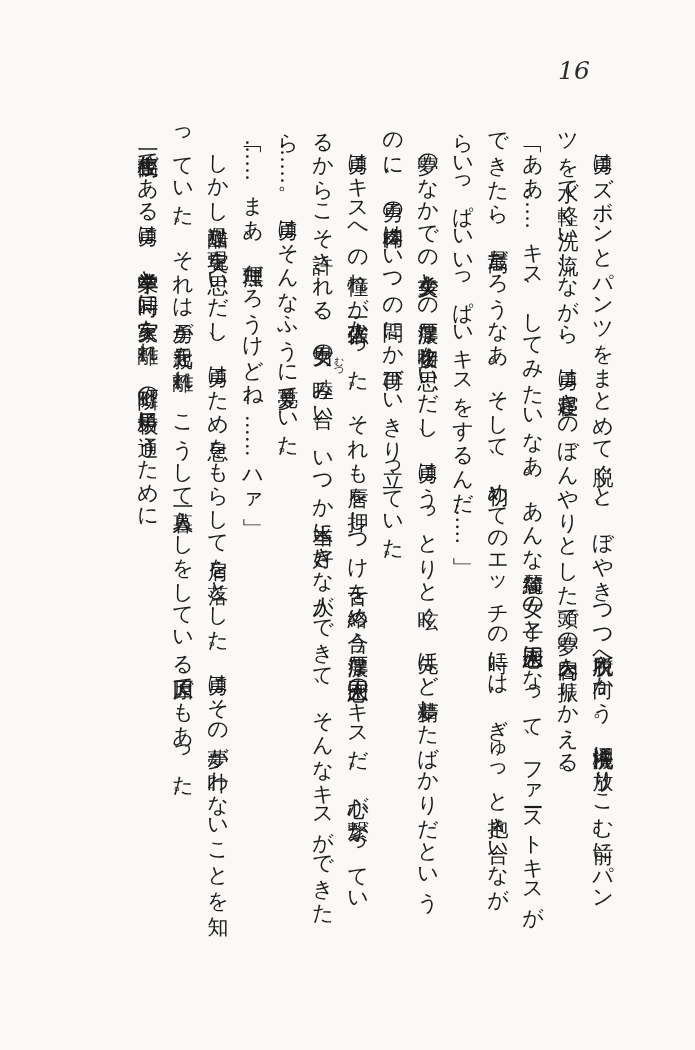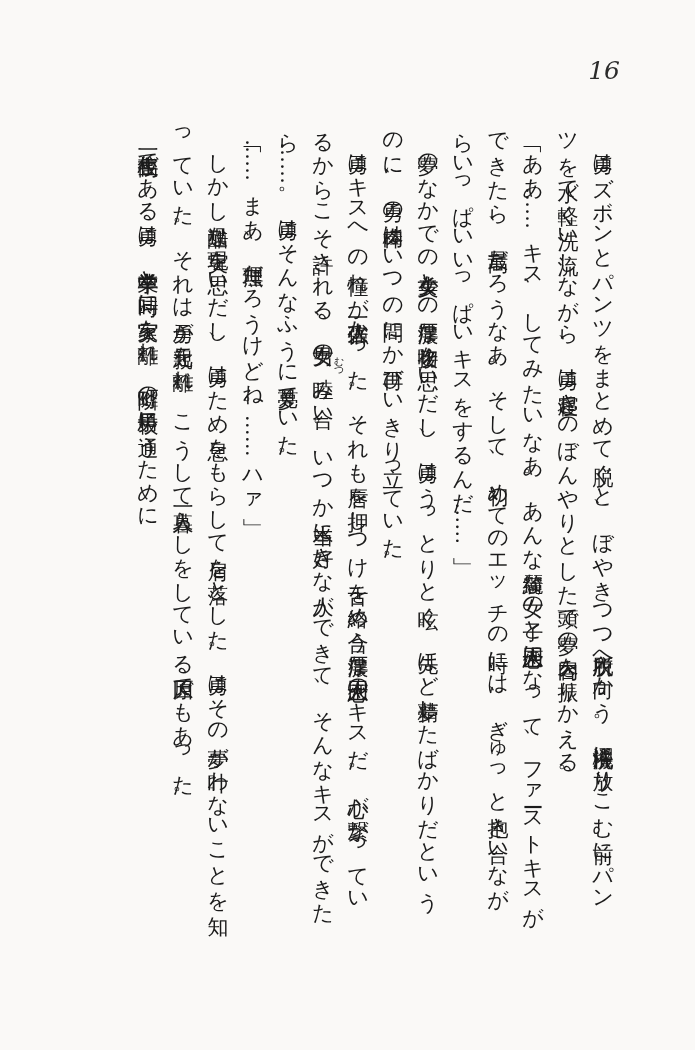--- a/index.html
+++ b/index.html
@@ -11,21 +11,21 @@
     width: 695px;
     height: 1050px;
     background: #faf9f7;
     overflow: hidden;
   }
   .page-number {
     position: absolute;
     top: 56px;
     left: 558px;
     width: 62px;
-    text-align: right;
+    text-align: left;
     font-family: "DejaVu Serif", "Liberation Serif", serif;
     font-style: italic;
     font-size: 25px;
     color: #2b2b2b;
   }
   .text-block {
     position: absolute;
     top: 118px;
     left: 58px;
     width: 562px;

